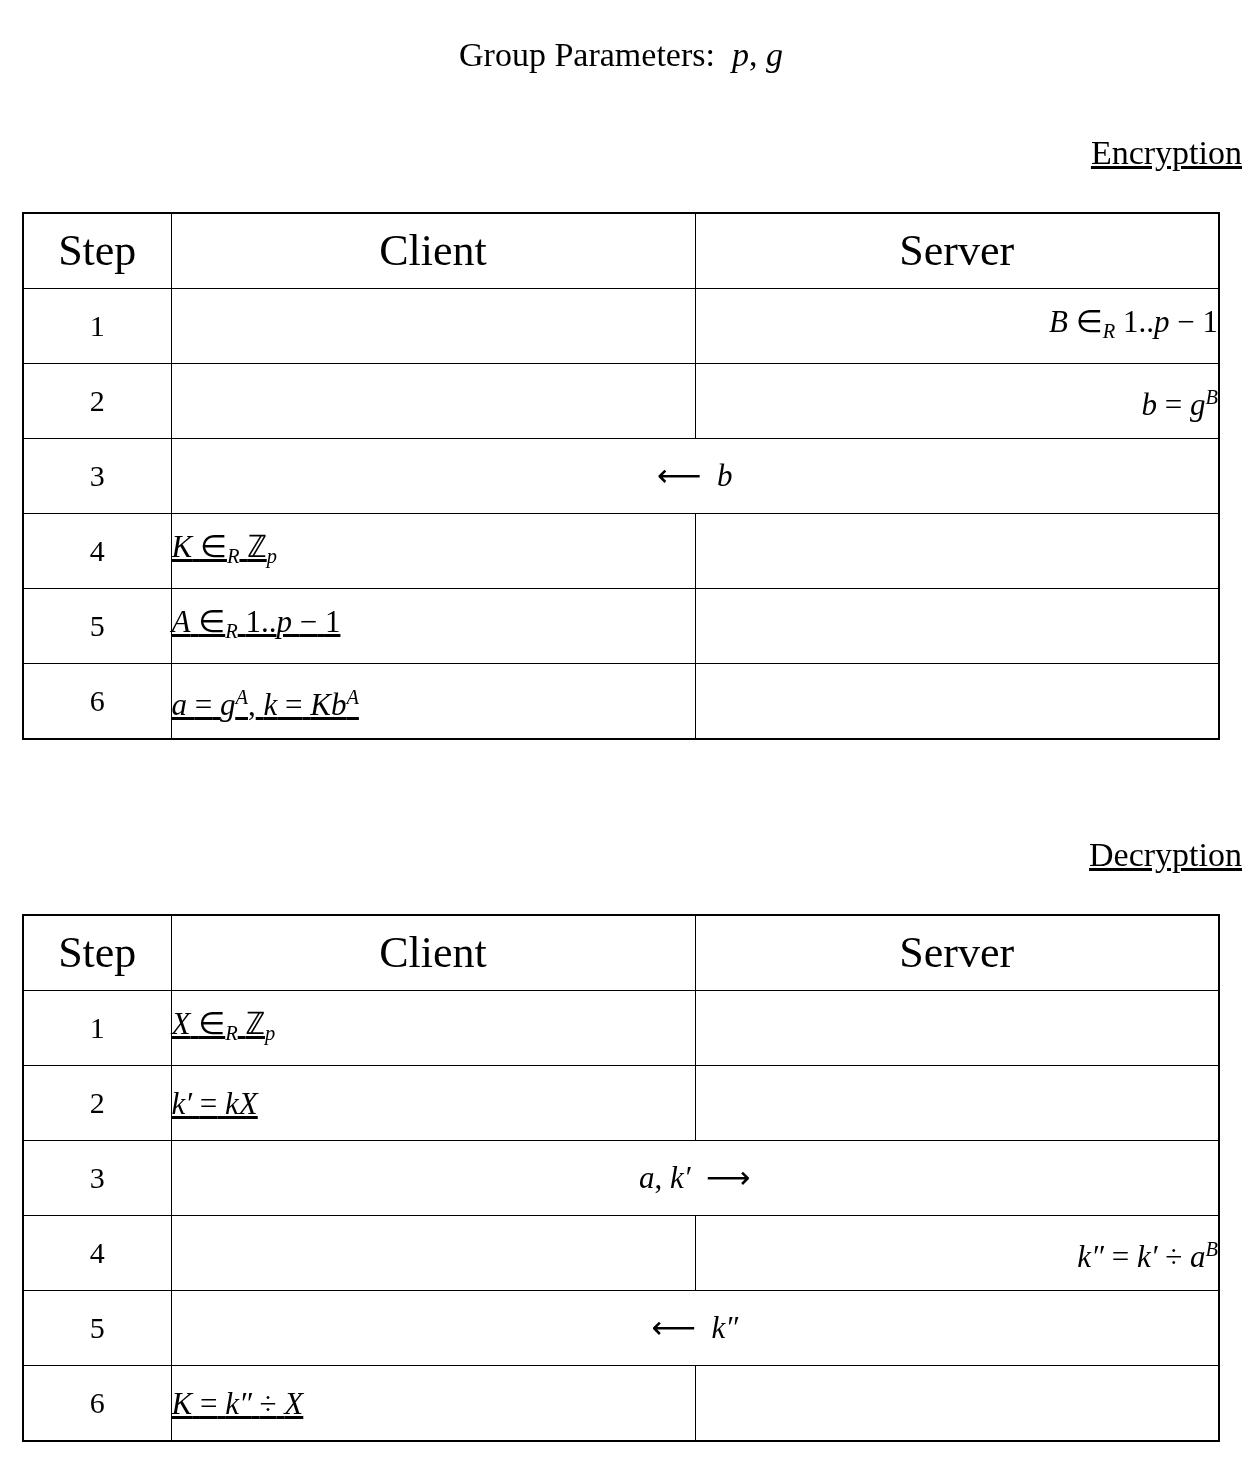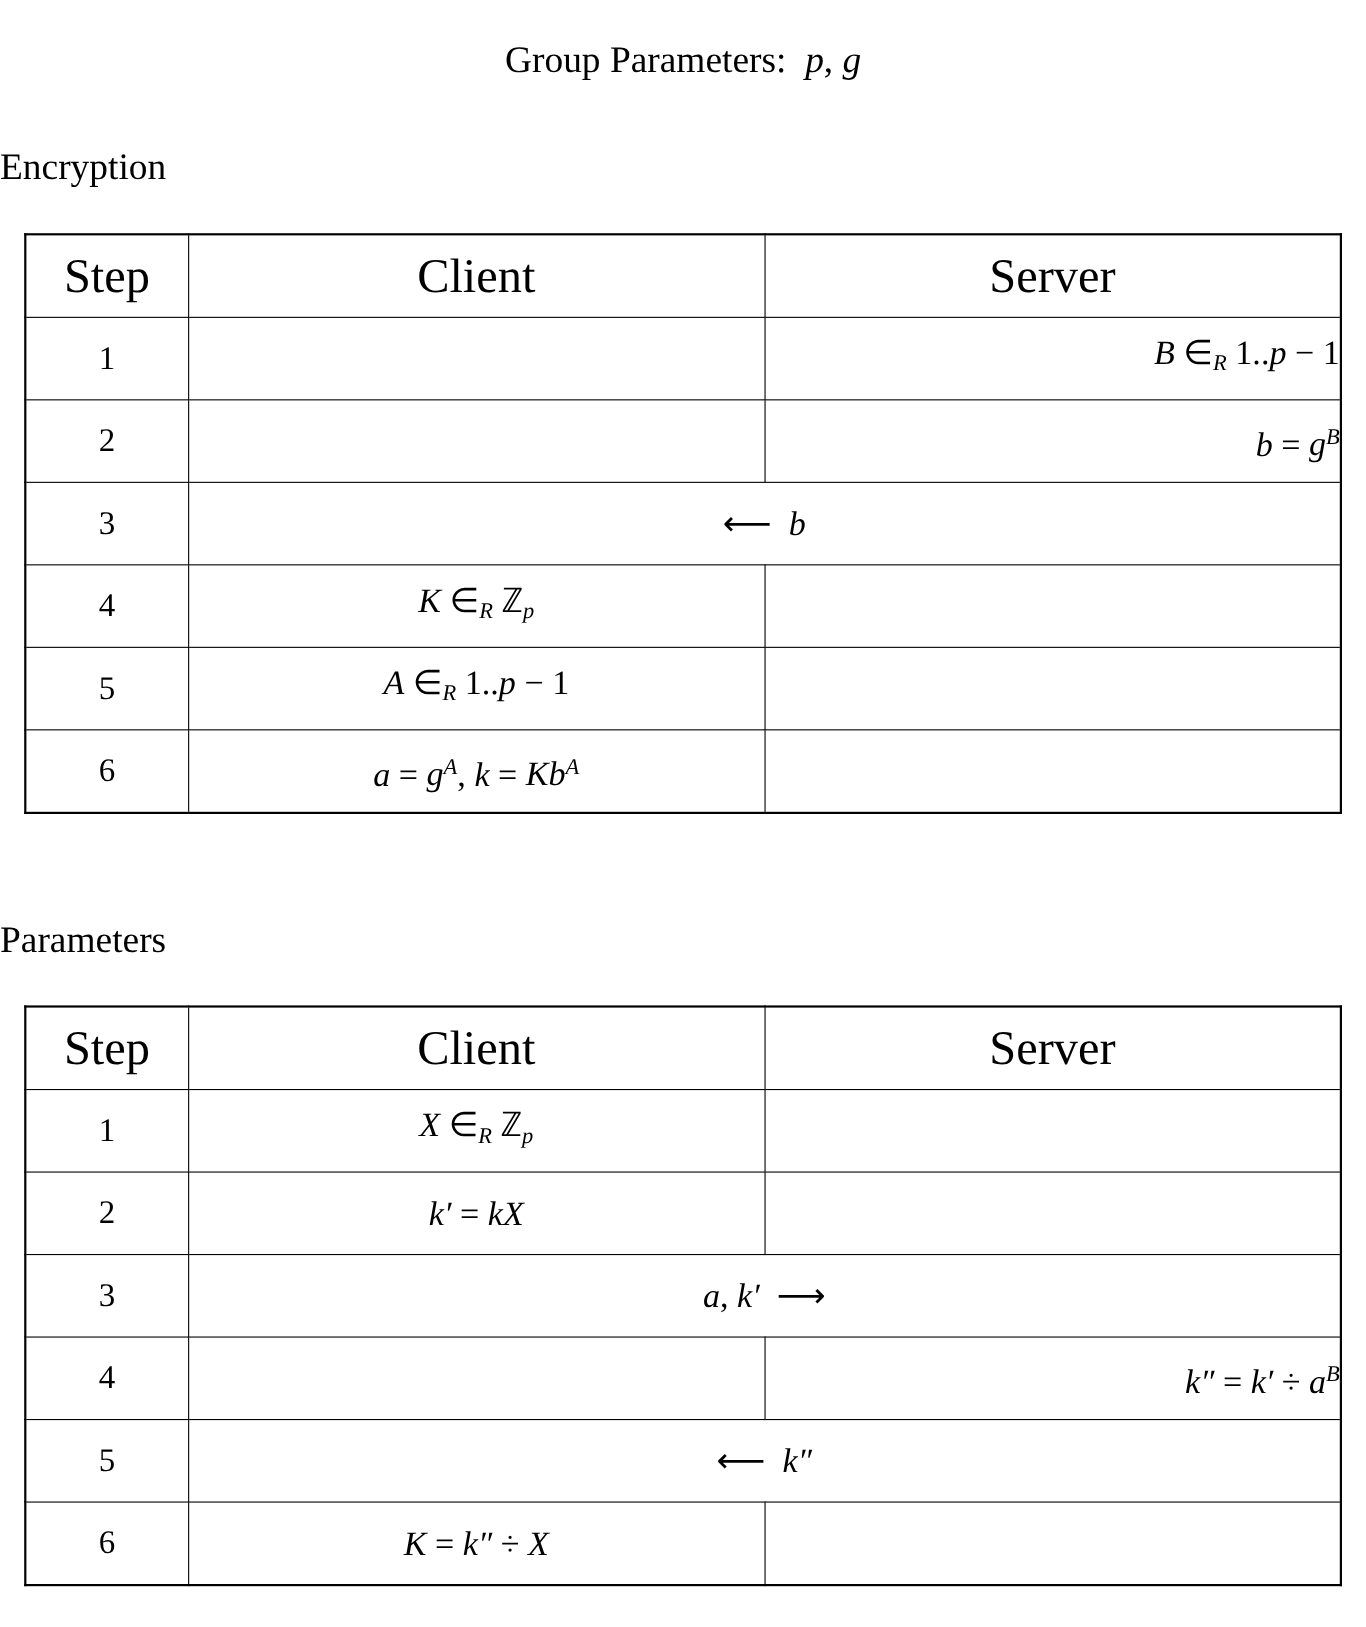--- a/index.html
+++ b/index.html
@@ -23,22 +23,23 @@
   .heading {
     text-align: center;
     font-size: 34px;
     font-family: "Liberation Serif", serif;
   }
   .group-params {
     padding-top: 36px;
     font-size: 34px;
   }
   .section-title {
-    text-align: left;
+    text-align: right;
     font-size: 34px;
+    text-decoration: underline;
   }
   .math {
     font-family: "Liberation Serif", serif;
     font-style: italic;
   }
   .up {
     font-style: normal;
   }
   sub, sup {
     font-size: 0.66em;
@@ -76,21 +77,21 @@
     height: 74px;
     line-height: 74px;
   }
   .cell {
     height: 74px;
     font-size: 31px;
     padding: 0 18px;
     line-height: 43px;
     white-space: nowrap;
   }
-  .cell.left { text-align: center; }
+  .cell.left { text-align: left; text-decoration: underline; }
   .cell.right { text-align: right; }
   .cell.empty { }
   .span-cell {
     text-align: center;
     font-size: 31px;
     height: 74px;
     line-height: 74px;
   }
 
   .gap-1 { height: 60px; }
@@ -172,21 +173,21 @@
         <td class="cell left">
           <span class="math">a</span> <span class="up">=</span> <span class="math">g<sup>A</sup></span><span class="up">,</span> <span class="math">k</span> <span class="up">=</span> <span class="math">Kb<sup>A</sup></span>
         </td>
         <td class="cell empty right"></td>
       </tr>
     </tbody>
   </table>
 
   <div class="gap-3"></div>
 
-  <div class="section-title">Parameters</div>
+  <div class="section-title">Decryption</div>
 
   <div class="gap-4"></div>
 
   <table class="proto">
     <colgroup>
       <col class="col-step">
       <col class="col-client">
       <col class="col-server">
     </colgroup>
     <tbody>

